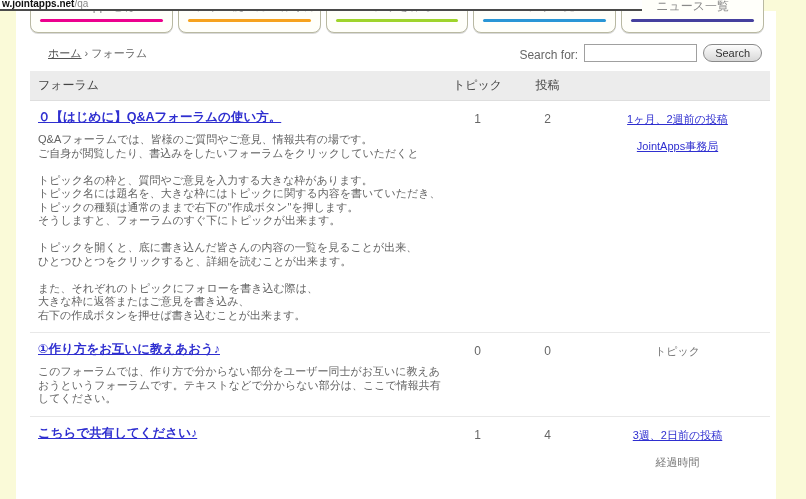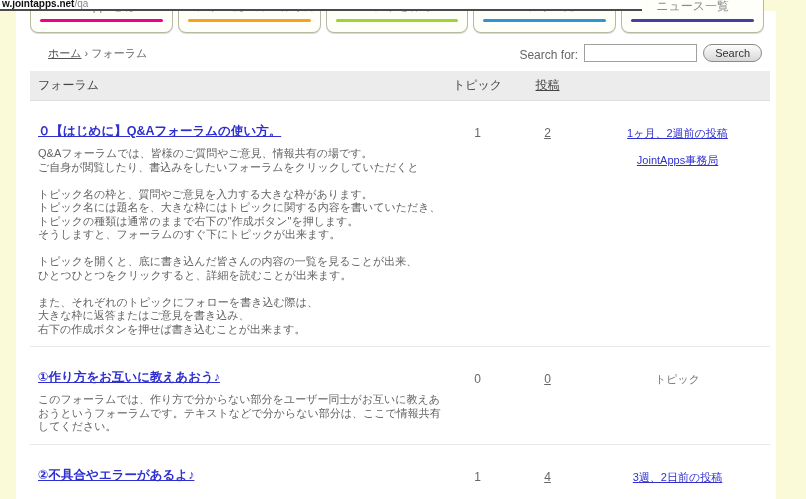--- a/index.html
+++ b/index.html
@@ -62,23 +62,23 @@
     background:linear-gradient(#fdfdfd,#d8d8d8); cursor:pointer;
   }
   
   .forum-table { margin:8px 14px 0 14px; width:740px; }
   .thead {
     display:flex; background:#ececec; border-bottom:1px solid #dedede;
     padding:6px 0; font-size:12px; color:#444;
   }
   .col-forum { width:415px; padding-left:8px; }
   .col-topics { width:65px; text-align:center; }
-  .col-posts { width:75px; text-align:center;text-decoration:underline; }
+  .col-posts { width:75px; text-align:center; }
   .col-fresh { width:185px; text-align:center; }
-  .frow { display:flex; padding:20px 0 10px; border-bottom:1px solid #e8e8e8;justify-content:center; }
+  .frow { display:flex; padding:6px 0 10px; border-bottom:1px solid #e8e8e8;justify-content:center; }
   .frow:last-child { border-bottom:none; }
   .forum-title {
     display:inline-block; font-size:12.5px; font-weight:bold; color:#2f2fd0;
     text-decoration:underline; margin:2px 0 7px; cursor:pointer;
   }
   .forum-desc {
     font-size:11px; color:#636363; line-height:13.5px; white-space:pre-line;
   }
   .cell-num { font-size:12px; color:#666; padding-top:5px; }
   .cell-fresh {
@@ -175,21 +175,21 @@
       </div>
       <div class="col-topics cell-num">0</div>
       <div class="col-posts cell-num">0</div>
       <div class="col-fresh cell-fresh">
         <span class="fresh-plain">トピック</span>
       </div>
     </div>
 
     <div class="frow">
       <div class="col-forum">
-        <span class="forum-title">②不具合やエラーがあるよ♪</span>
+        <span class="forum-title">こちらで共有してください♪</span>
       </div>
       <div class="col-topics cell-num">1</div>
       <div class="col-posts cell-num">4</div>
       <div class="col-fresh cell-fresh">
         <span class="fresh-link">3週、2日前の投稿</span>
         <span class="fresh-plain">経過時間</span>
       </div>
     </div>
 
   </div>

